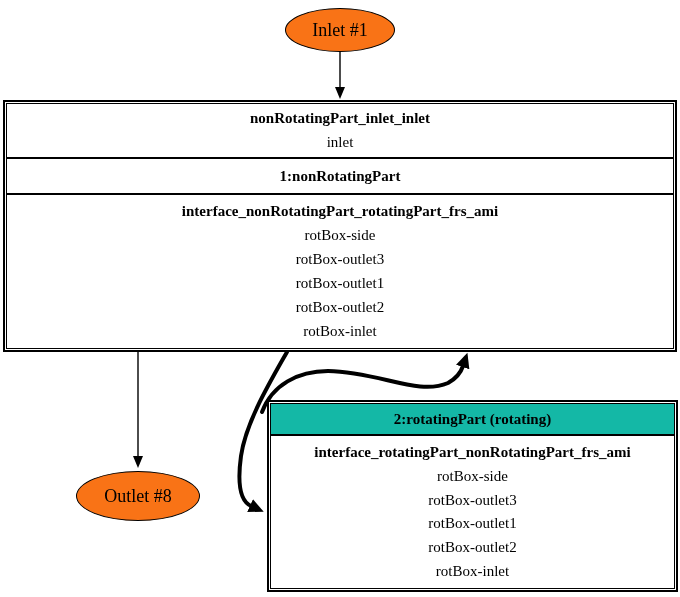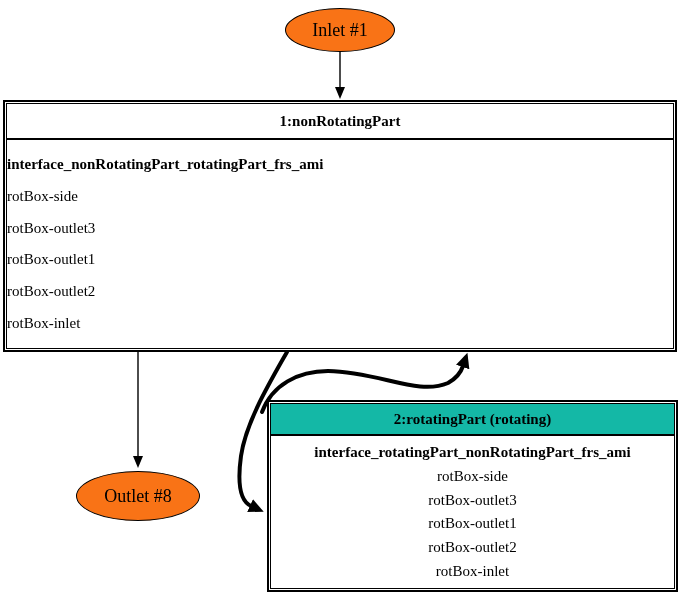--- a/index.html
+++ b/index.html
@@ -26,21 +26,21 @@
   .bold{font-weight:bold;}
   .fs{font-size:15px;}
   .rowA{height:53px;border-bottom:2px solid #000;display:flex;flex-direction:column;
     align-items:center;justify-content:space-evenly;}
   .rowB{height:34px;border-bottom:2px solid #000;display:flex;align-items:center;justify-content:center;}
   .rowC{flex:1;display:flex;flex-direction:row;}
   .cell-left{width:265px;border-right:1px solid #000;position:relative;box-sizing:border-box;}
   .cell-left .cell-title{position:absolute;left:0;right:0;top:28px;text-align:center;}
   .cell-left .cell-port{position:absolute;left:0;right:0;top:105px;text-align:center;}
   .cell-right{flex:1;display:flex;flex-direction:column;justify-content:space-evenly;
-    align-items:flex-start;padding:1px 0;}
+    align-items:center;padding:1px 0;}
   .redhead{height:30px;border-bottom:2px solid #000;display:flex;align-items:center;
     justify-content:center;}
   .t2body{flex:1;display:flex;flex-direction:column;justify-content:space-evenly;
     align-items:center;padding:1px 0;}
   .line{white-space:nowrap;}
 </style>
 </head>
 <body>
 
 <div class="canvas">
@@ -59,20 +59,24 @@
     <path d="M262,412 C272,385 298,371 328,371 C380,372 418,396 448,383 C457,378 461,372 463,366" stroke="#000" stroke-width="4" fill="none" stroke-linecap="round" marker-end="url(#arrThick)"></path>
     <path d="M287,352 C270,382 246,422 241,456 C237,485 240,501 251,506" stroke="#000" stroke-width="4" fill="none" stroke-linecap="round" marker-end="url(#arrThick)"></path>
   </svg>
 
   <div class="ellipse inlet">
     <span>Inlet #1</span>
   </div>
 
   <div class="gvtable t1">
     <div class="inner">
+      <div class="rowA">
+        <div class="bold fs">nonRotatingPart_inlet_inlet</div>
+        <div class="fs">inlet</div>
+      </div>
       <div class="rowB bold fs">1:nonRotatingPart</div>
       <div class="rowC">
         <div class="cell-right">
           <div class="line bold fs">interface_nonRotatingPart_rotatingPart_frs_ami</div>
           <div class="line fs">rotBox-side</div>
           <div class="line fs">rotBox-outlet3</div>
           <div class="line fs">rotBox-outlet1</div>
           <div class="line fs">rotBox-outlet2</div>
           <div class="line fs">rotBox-inlet</div>
         </div>

